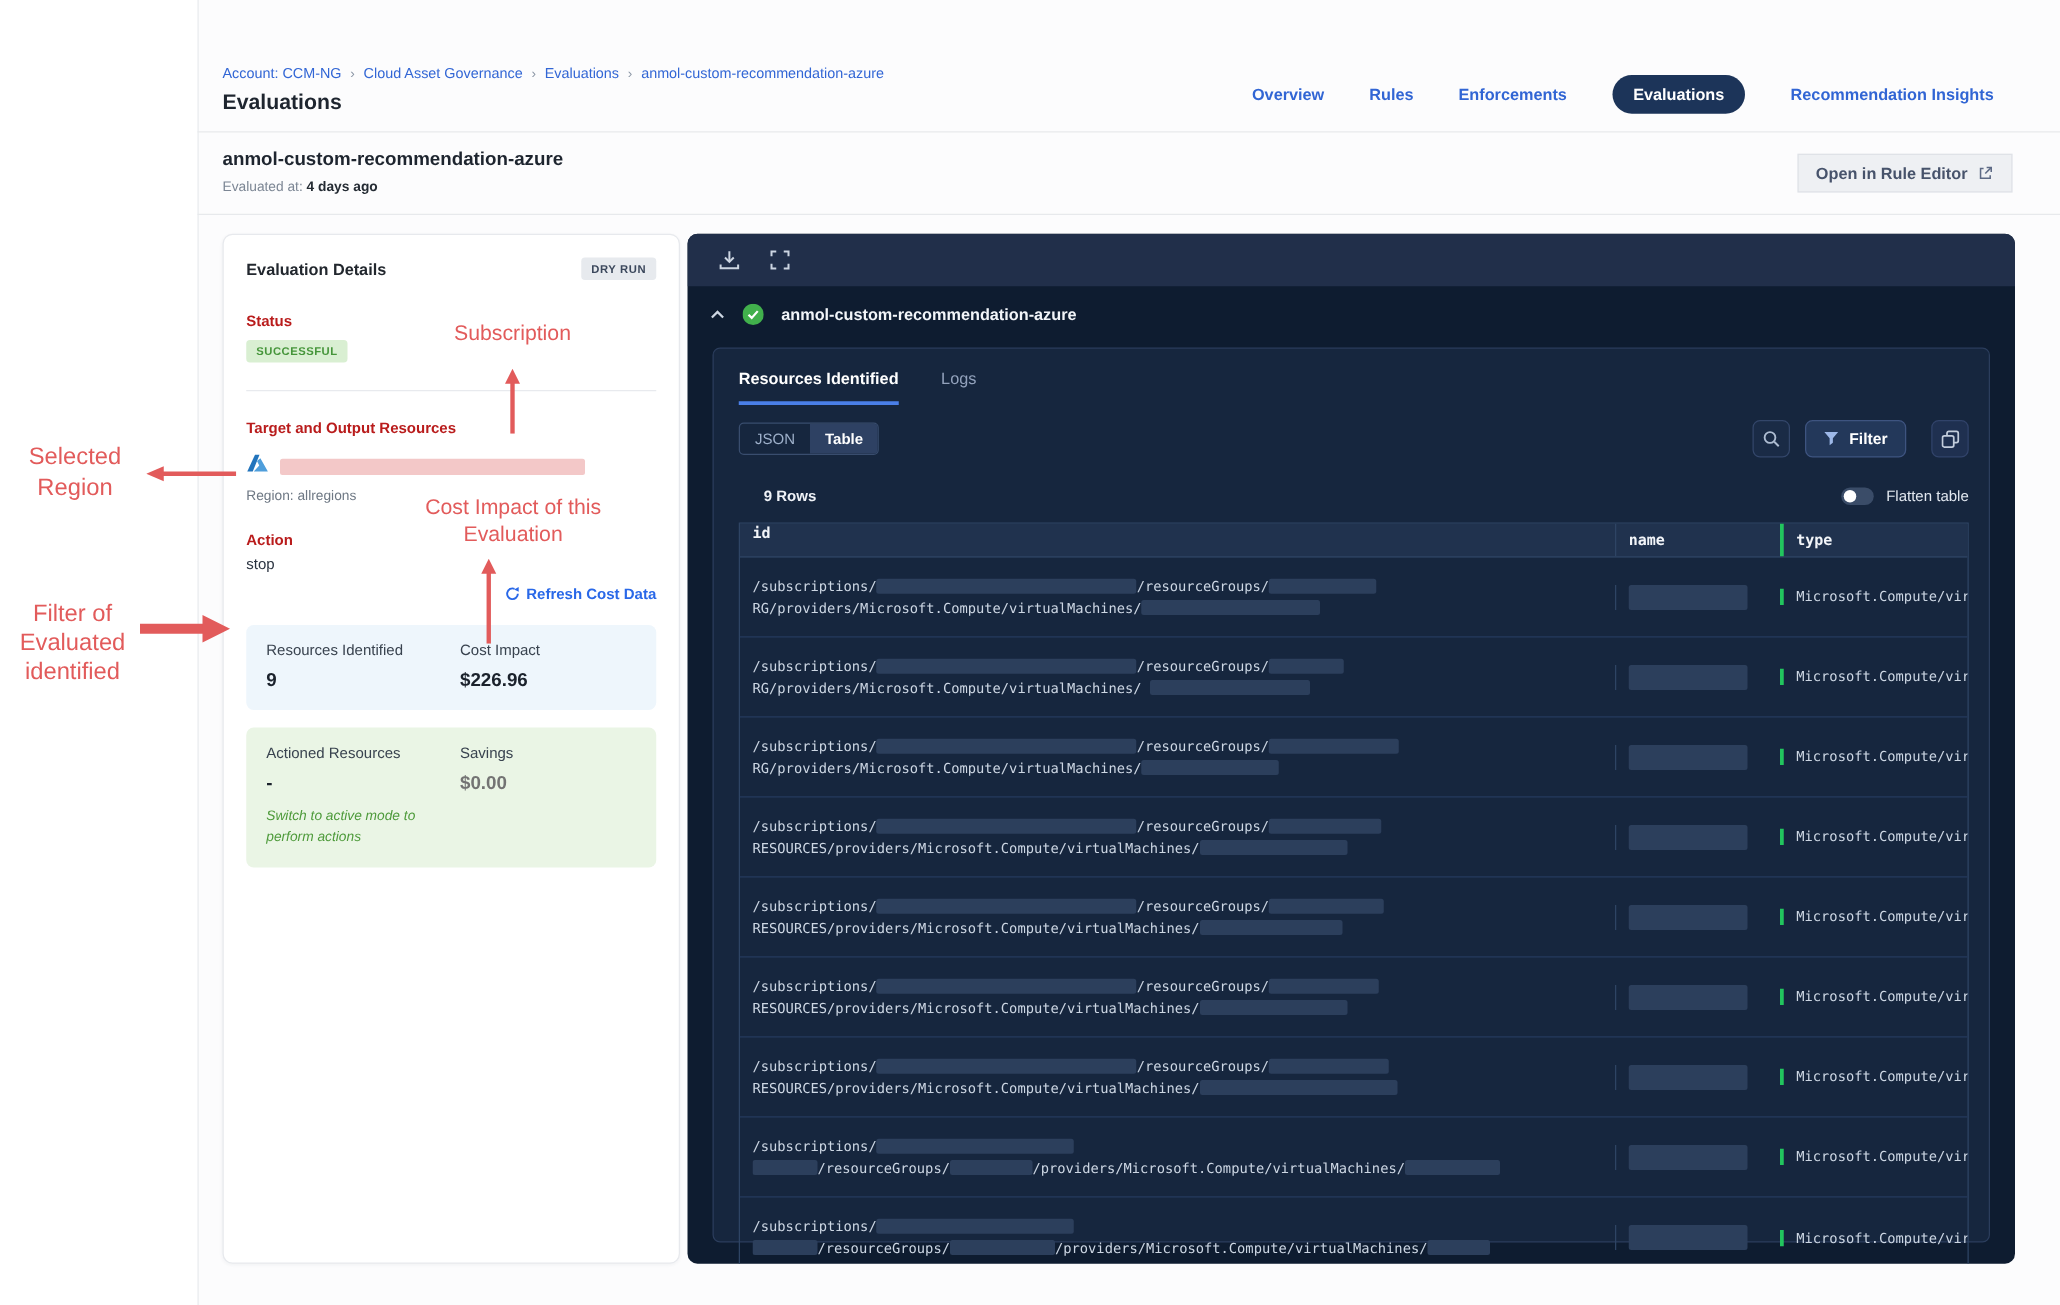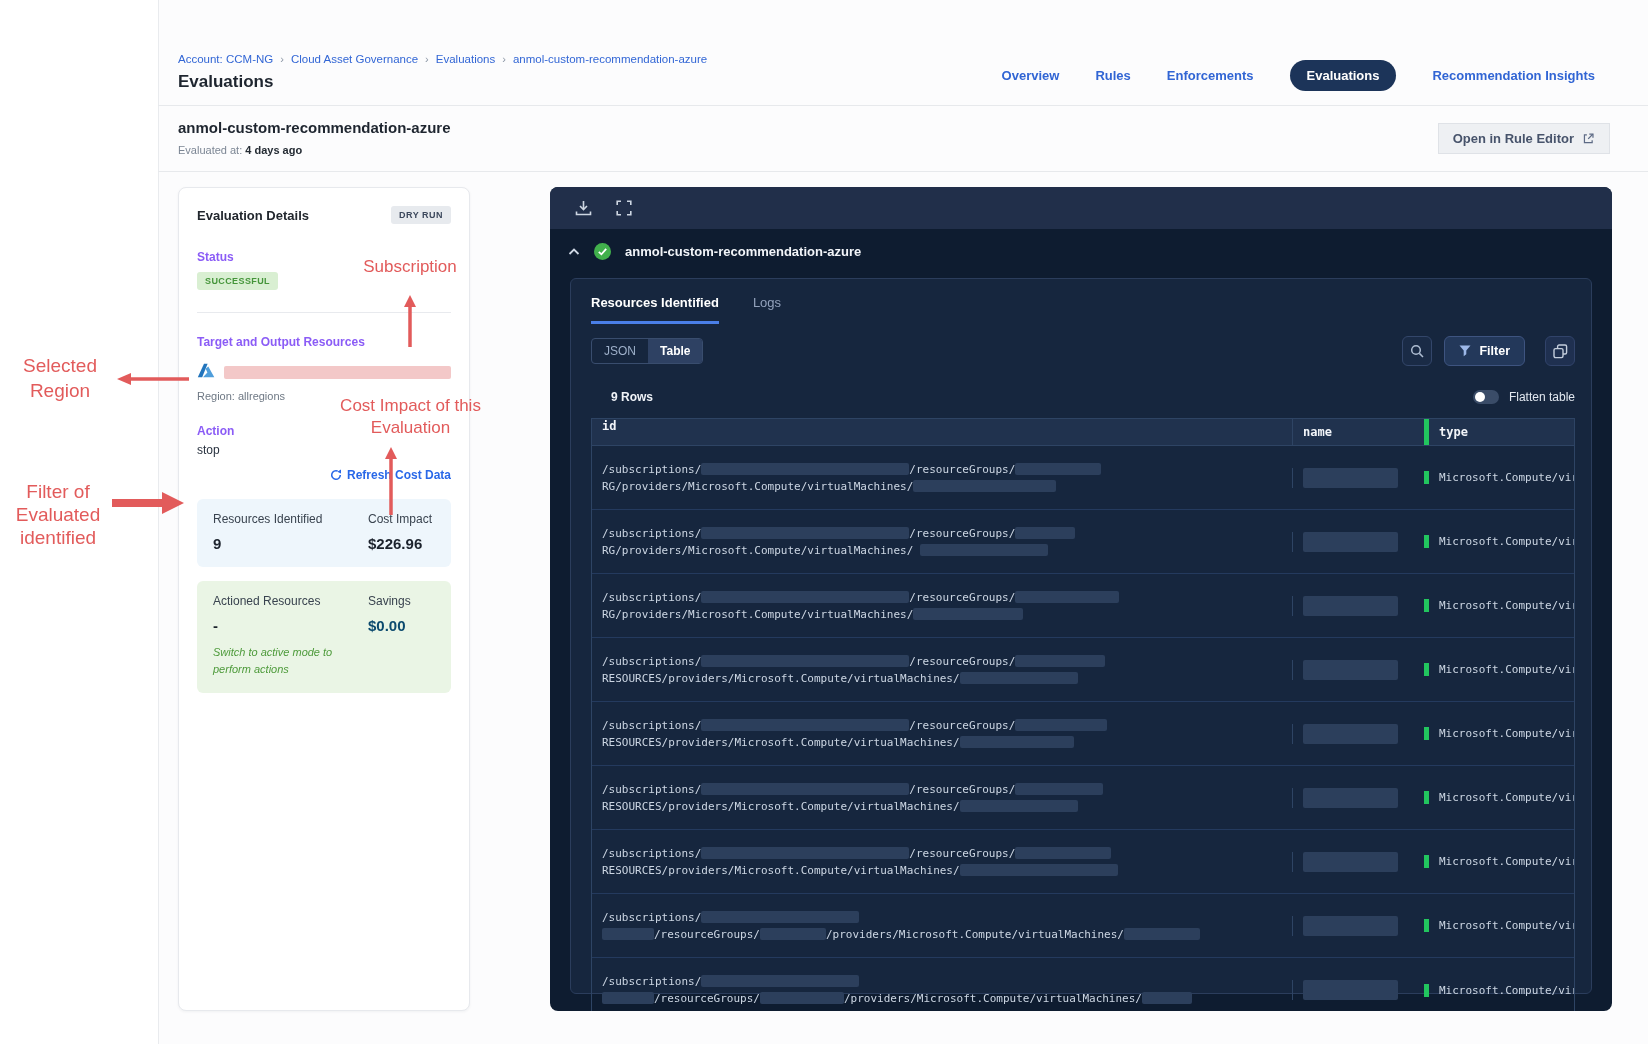--- a/index.html
+++ b/index.html
@@ -22,42 +22,42 @@
 
   .subheader { position:absolute; left:158px; top:106px; width:1490px; height:66px; border-bottom:1px solid #e7e9ec; }
   .sub-title { position:absolute; left:20px; top:13px; font-size:15px; font-weight:700; color:#1e252f; }
   .sub-meta { position:absolute; left:20px; top:38px; font-size:11px; color:#7c8694; }
   .sub-meta b { color:#242b33; font-weight:700; }
   .rule-editor-btn { position:absolute; right:38px; top:17px; height:31px; display:flex; align-items:center; gap:8px;
       background:#eef0f3; border:1px solid #dfe2e7; border-radius:0; padding:0 14px;
       font-size:13px; font-weight:700; color:#47536b; cursor:pointer; }
 
   
-  .details-card { position:absolute; left:178px; top:187px; width:292px; height:824px; background:#ffffff;
+  .details-card { position:absolute; left:178px; top:187px; width:366px; height:824px; background:#ffffff;
       border:1px solid #e7e9ed; border-radius:8px; box-shadow:0 1px 3px rgba(20,30,50,.05); padding:18px; }
   .dc-head { display:flex; justify-content:space-between; align-items:center; margin-bottom:26px; }
   .dc-title { font-size:13px; font-weight:700; color:#22272e; }
   .badge-dryrun { font-size:9px; font-weight:700; letter-spacing:.5px; color:#3c485c; background:#e7eaee; border-radius:3px; padding:4px 8px; }
-  .lbl { font-size:12px; font-weight:700; color:#8b5cf6; }
+  .lbl { font-size:12px; font-weight:700; color:#b91c1c; }
   .badge-success { display:inline-block; margin-top:8px; font-size:9px; font-weight:700; letter-spacing:.4px; color:#45953a; background:#d9efd2; border-radius:3px; padding:4px 8px; }
   .dc-divider { height:1px; background:#e8eaee; margin:22px 0; }
   .azure-row { display:flex; align-items:center; gap:9px; margin-top:14px; }
   .pink-bar { width:244px; height:13px; background:#f3c8c8; border-radius:2px; }
   .region { margin-top:8px; font-size:11px; color:#6e7884; }
   .action-block { margin-top:22px; }
   .action-val { margin-top:5px; font-size:12px; color:#2a3340; font-weight:400; }
   .refresh-row { margin-top:10px; text-align:right; }
   .refresh-link { font-size:12px; font-weight:700; color:#2968e8; cursor:pointer; display:inline-flex; align-items:center; gap:5px; }
   .stat-box { margin-top:14px; border-radius:6px; padding:13px 16px 15px; display:flex; }
   .stat-box.blue { background:#eef6fc; }
   .stat-box.green { background:#eaf5e5; display:block; }
   .stat-col1 { width:155px; flex:0 0 155px; }
   .stat-label { font-size:12px; color:#39434f; }
   .stat-value { margin-top:9px; font-size:15px; font-weight:700; color:#1b222c; }
-  .stat-value.green-txt { color:#0c4a6e; }
+  .stat-value.green-txt { color:#737373; }
   .green-cols { display:flex; }
   .switch-note { margin-top:10px; font-size:11px; font-style:italic; color:#4d9a3a; line-height:1.55; }
 
   
   .results-panel { position:absolute; left:550px; top:187px; width:1062px; height:824px; background:#0e1c30; border-radius:8px; overflow:hidden; }
   .rp-topbar { height:42px; background:#212f4a; display:flex; align-items:center; gap:24px; padding-left:25px; }
   .icon-btn { display:inline-flex; align-items:center; justify-content:center; cursor:pointer; }
   .rp-sectionrow { display:flex; align-items:center; gap:14px; padding:14px 0 12px 18px; }
   .rp-section-title { font-size:13px; font-weight:700; color:#f2f5f9; }
   .inner-card { margin:6px 20px 0 20px; height:716px; background:#16263e; border:1px solid #2b3d5c; border-radius:6px; padding:16px 16px 16px 20px; }
@@ -82,21 +82,21 @@
   .switch { width:26px; height:14px; background:#3a4c68; border-radius:8px; position:relative; cursor:pointer; }
   .switch .knob { position:absolute; left:2px; top:2px; width:10px; height:10px; border-radius:50%; background:#ffffff; }
   .flatten-label { font-size:12px; color:#e2e8f0; }
 
   .res-table { margin-top:14px; border:1px solid #2e4464; font-family:"DejaVu Sans Mono", monospace; }
   .tr { display:flex; }
   .thead { background:#20324e; border-bottom:1px solid #2e4464; }
   .th { font-size:12px; font-weight:700; color:#f2f5f9; padding:6px 10px; }
   .td-id { flex:1 1 auto; min-width:0; padding:0 10px; }
   .td-name { flex:0 0 132px; border-left:1px solid #2e4464; }
-  .td-type { flex:0 0 150px; border-left:5px solid #22c55e; overflow:hidden; }
+  .td-type { flex:0 0 150px; border-left:3px solid #22c55e; overflow:hidden; }
   .tbody .tr { height:64px; border-bottom:1px solid #243a5e; align-items:center; }
   .tbody .tr:last-child { border-bottom:none; }
   .idline { font-size:11px; line-height:17px; color:#ccd6e3; white-space:nowrap; overflow:hidden; }
   .redact { display:inline-block; height:12px; background:#2c3f5c; border-radius:2px; vertical-align:-2px; }
   .namebar { display:block; width:95px; height:20px; background:#2c3f5c; border-radius:2px; margin-left:10px; }
   .type-txt { font-size:11px; color:#ccd6e3; white-space:nowrap; padding-left:10px; }
 
   
   .anno { position:absolute; color:#e25b5b; font-weight:400; text-align:center; z-index:6; }
   .anno-sub { left:330px; top:257px; width:160px; font-size:17px; }

